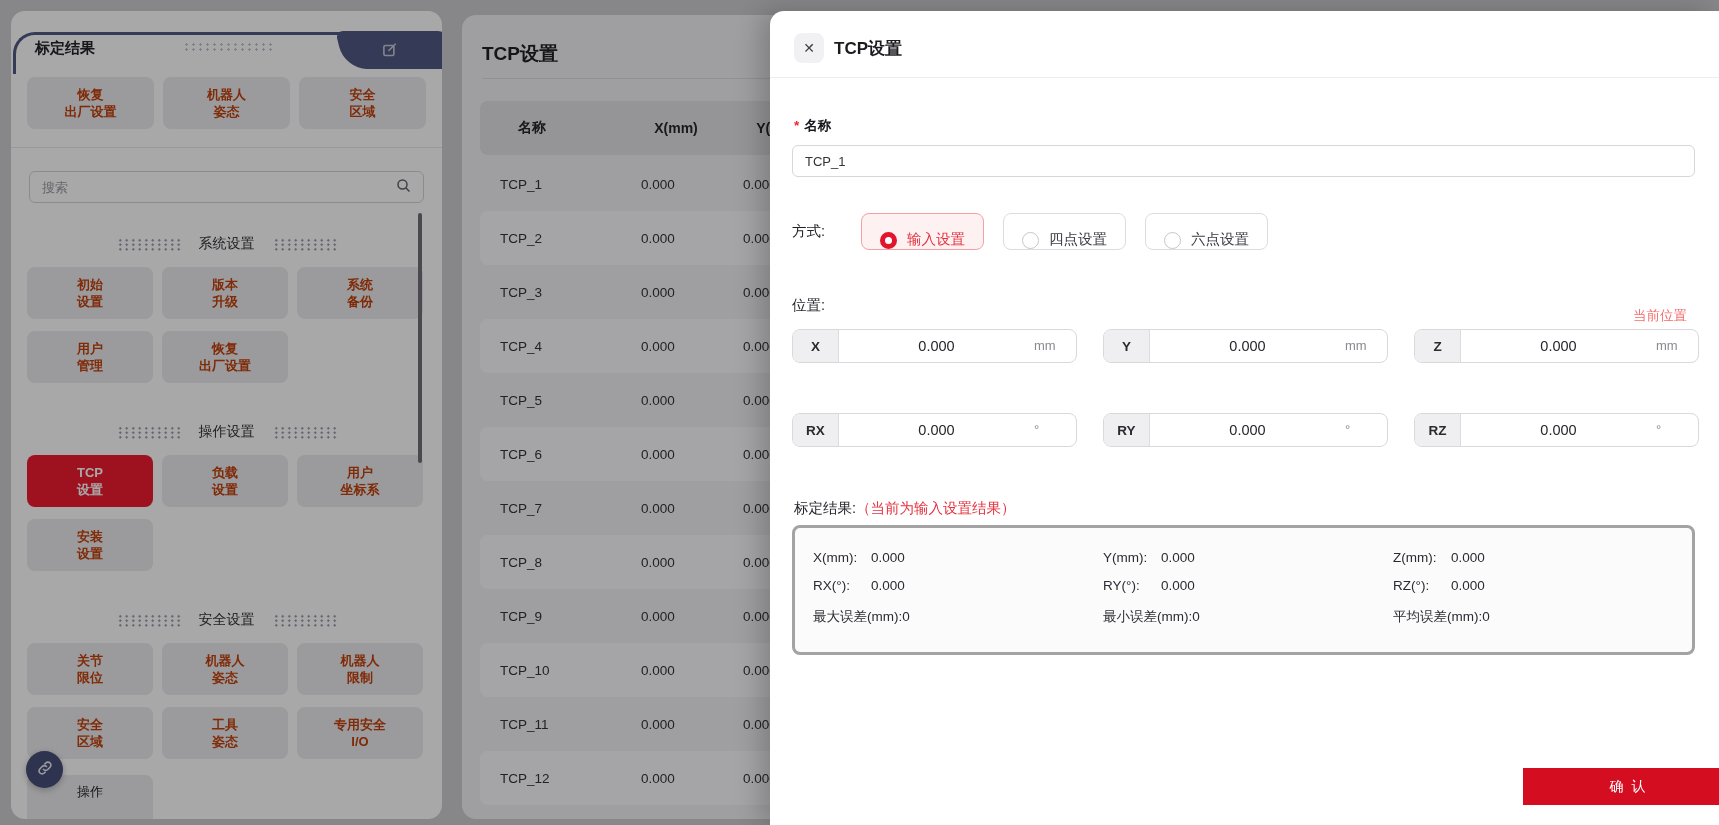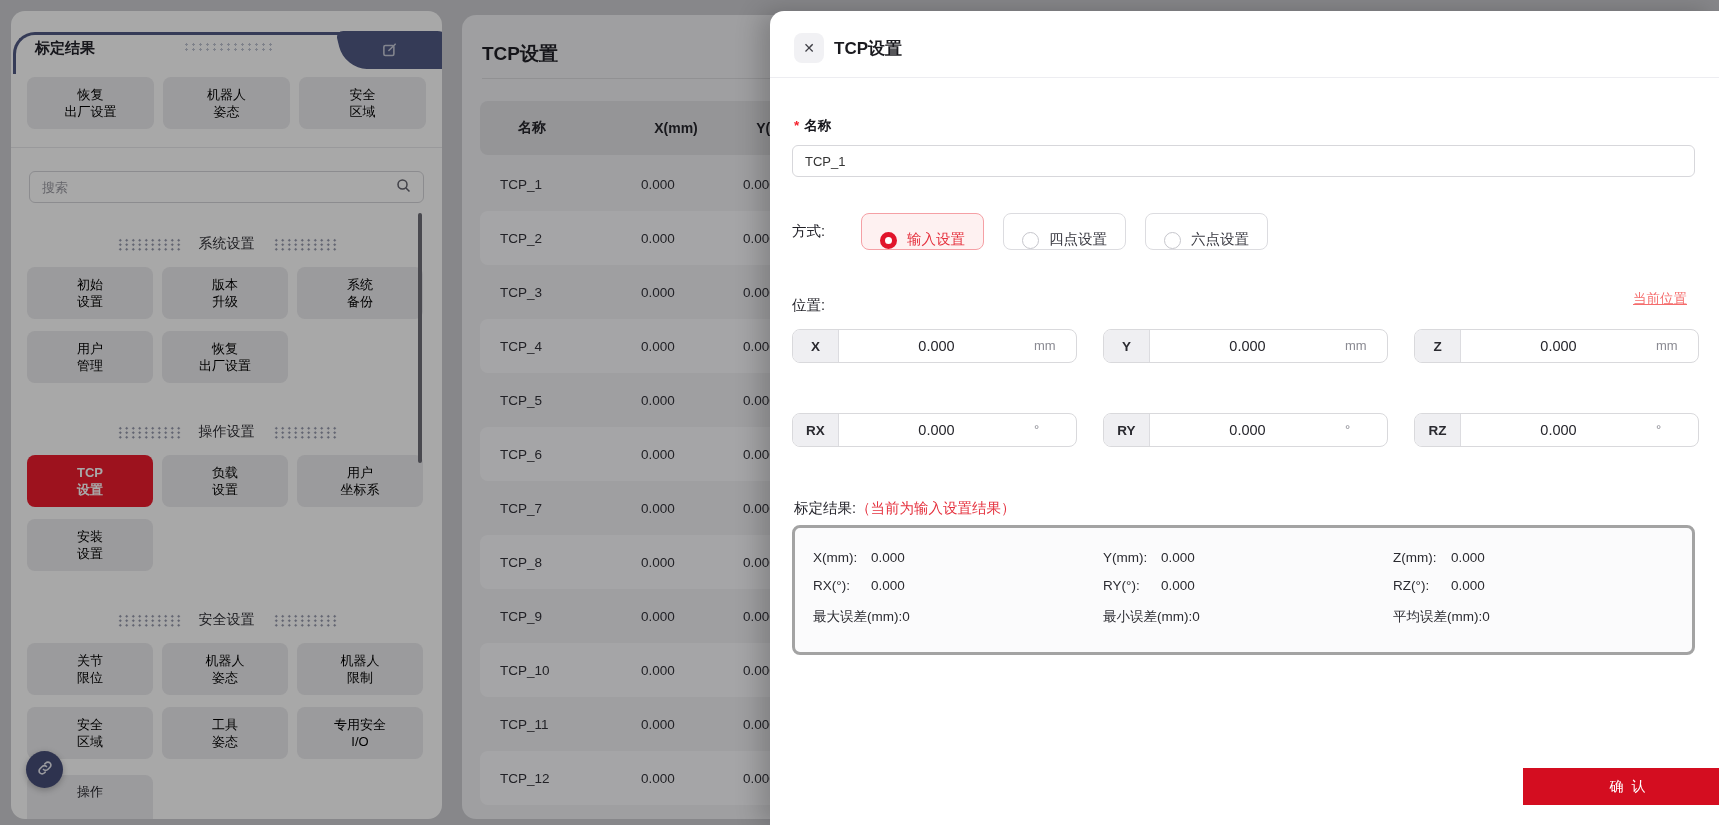--- a/index.html
+++ b/index.html
@@ -13,21 +13,21 @@
     border-top:3px solid #515a85; border-left:3px solid #515a85; border-top-left-radius:22px; }
   .lp-tab { position:absolute; top:20px; right:-14px; width:116px; height:38px;
     background:#515a85; border-radius:8px 14px 10px 22px; transform:skewX(14deg); }
   .lp-tab .tab-ic { position:absolute; left:42px; top:11px; transform:skewX(-14deg); }
   .lp-title { position:absolute; left:24px; top:28px; font-size:15px; font-weight:700; color:#23232b; }
   .lp-handle { position:absolute; left:172px; top:31px; width:92px; height:10px; opacity:.55;
     background-image:radial-gradient(circle,#8d93ad 1.1px,transparent 1.1px); background-size:7px 5px; }
   .lp-quick { position:absolute; left:16px; top:66px; width:399px; display:grid;
     grid-template-columns:repeat(3,1fr); gap:9px; }
   .gbtn { height:52px; background:#ebebee; border-radius:8px; display:flex; flex-direction:column;
-    align-items:center; justify-content:center; font-size:13px; line-height:17px; color:#000000; text-align:center; cursor:pointer; }
+    align-items:center; justify-content:center; font-size:13px; line-height:17px; color:#c2410c; text-align:center; cursor:pointer;font-weight:bold; }
   .gbtn.active { background:#ee1c2e; color:#fff; font-weight:700; }
   .lp-div { position:absolute; left:0; top:136px; width:100%; border-top:1px solid #e8e8ec; }
   .lp-search { position:absolute; left:18px; top:160px; width:395px; height:32px; background:#fff;
     border:1px solid #d5d5d9; border-radius:6px; display:flex; align-items:center; padding:0 12px; }
   .lp-search input { flex:1; border:none; outline:none; font-size:13px; color:#3a3a42; background:transparent; font-family:inherit; }
   .lp-search input::placeholder { color:#9a9aa2; }
   .lp-scroll { position:absolute; left:0; top:204px; width:100%; }
   .sec-head { display:flex; align-items:center; justify-content:center; gap:18px; margin:20px 16px 14px; }
   .sec-head .t { font-size:14px; color:#323238; }
   .dots { width:64px; height:13px; opacity:.8;
@@ -72,21 +72,21 @@
     font-family:inherit; outline:none; background:#fff; }
   .m-method { position:absolute; left:22px; top:202px; height:37px; display:flex; align-items:center; }
   .m-method .lab { font-size:14.5px; color:#1f1f26; margin-right:36px; }
   .chip { display:inline-flex; align-items:flex-end; gap:10px; height:37px; padding:0 18px;
     border:1px solid #dcdce0; border-radius:8px; background:#fff; font-size:14.5px; color:#3a3a42;
     margin-right:19px; cursor:pointer; }
   .chip .rad { width:17px; height:17px; border-radius:50%; border:1.5px solid #c6c6cc; background:#fff; }
   .chip.sel { background:#fef1f1; border-color:#f5a0a5; color:#e5313e; }
   .chip.sel .rad { border:5px solid #e1152b; }
   .m-pos-label { position:absolute; left:22px; top:285px; font-size:14.5px; color:#1f1f26; }
-  .m-cur { position:absolute; right:32px; top:279px; font-size:13.5px; color:#f56c6c; cursor:pointer;text-decoration:underline; }
+  .m-cur { position:absolute; right:32px; top:296px; font-size:13.5px; color:#f56c6c; cursor:pointer; }
   .fgroup { position:absolute; width:285px; height:34px; border:1px solid #d9d9dc; border-radius:8px;
     background:#fff; display:flex; align-items:stretch; overflow:hidden; cursor:text; }
   .fgroup .pre { width:46px; background:#efeff2; border-right:1px solid #dcdce0; display:flex;
     align-items:center; justify-content:center; font-size:13.5px; font-weight:700; color:#2a2a30; }
   .fgroup .val { flex:1; text-align:center; line-height:32px; font-size:14.5px; color:#26262c; }
   .fgroup .unit { width:42px; line-height:32px; font-size:13px; color:#8a8a92; }
   .row-pos { top:318px; } .row-rot { top:402px; }
   .g1 { left:22px; } .g2 { left:333px; } .g3 { left:644px; }
   .m-res-label { position:absolute; left:24px; top:488px; font-size:14.5px; color:#1f1f26; }
   .m-res-label .note { color:#e5313e;text-align:center; }

